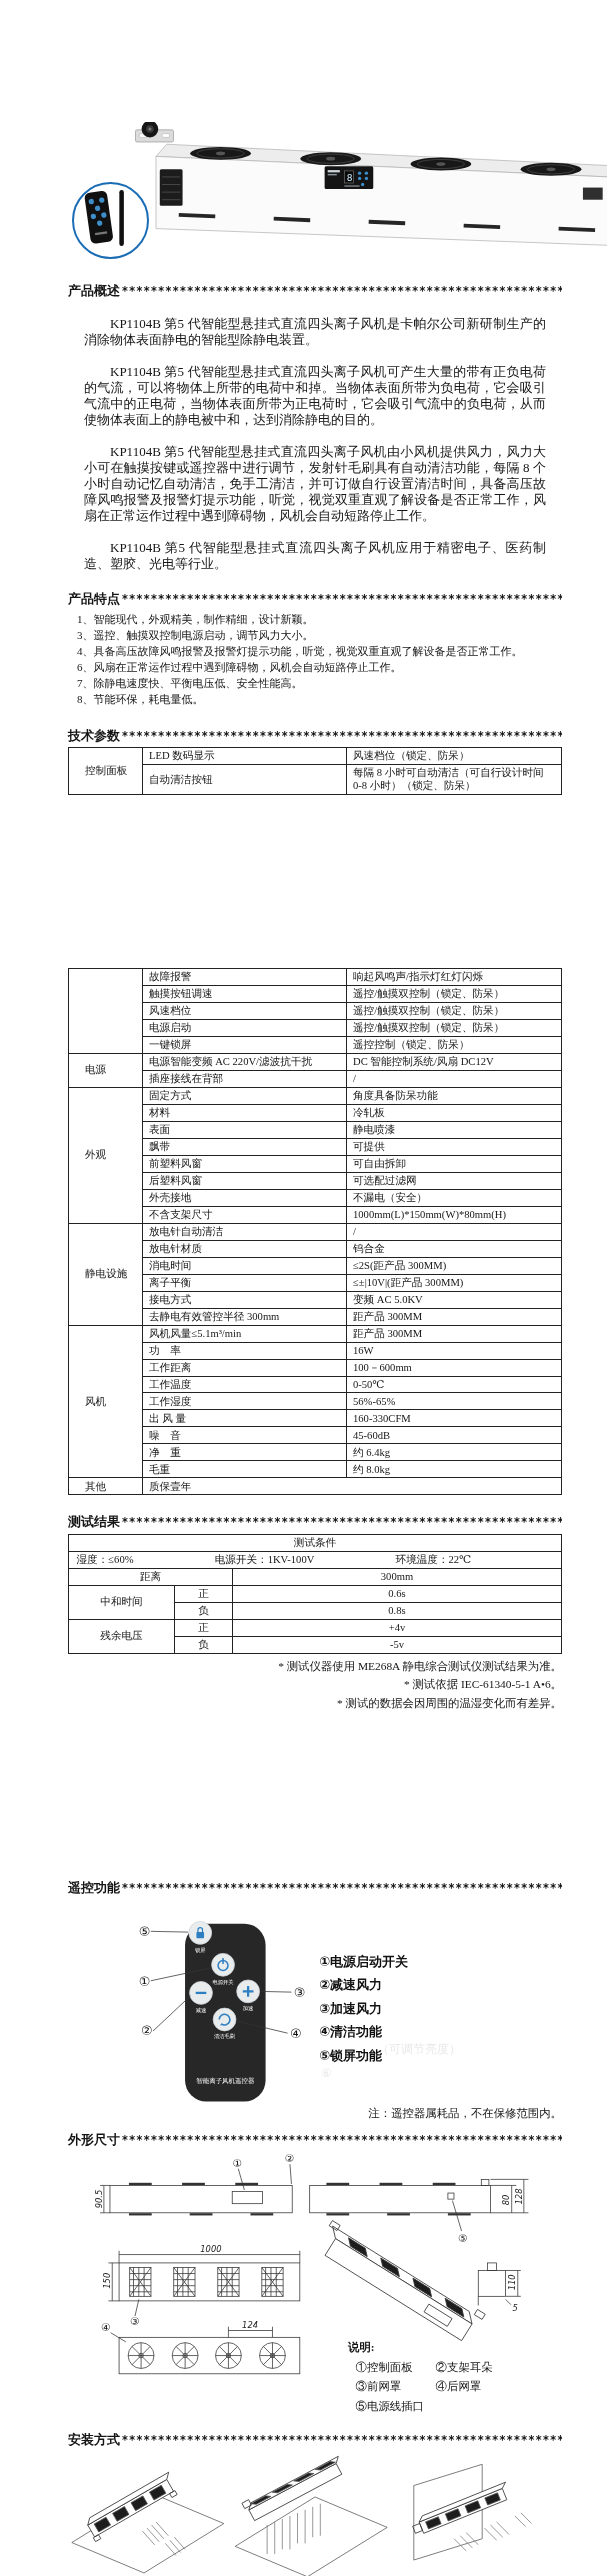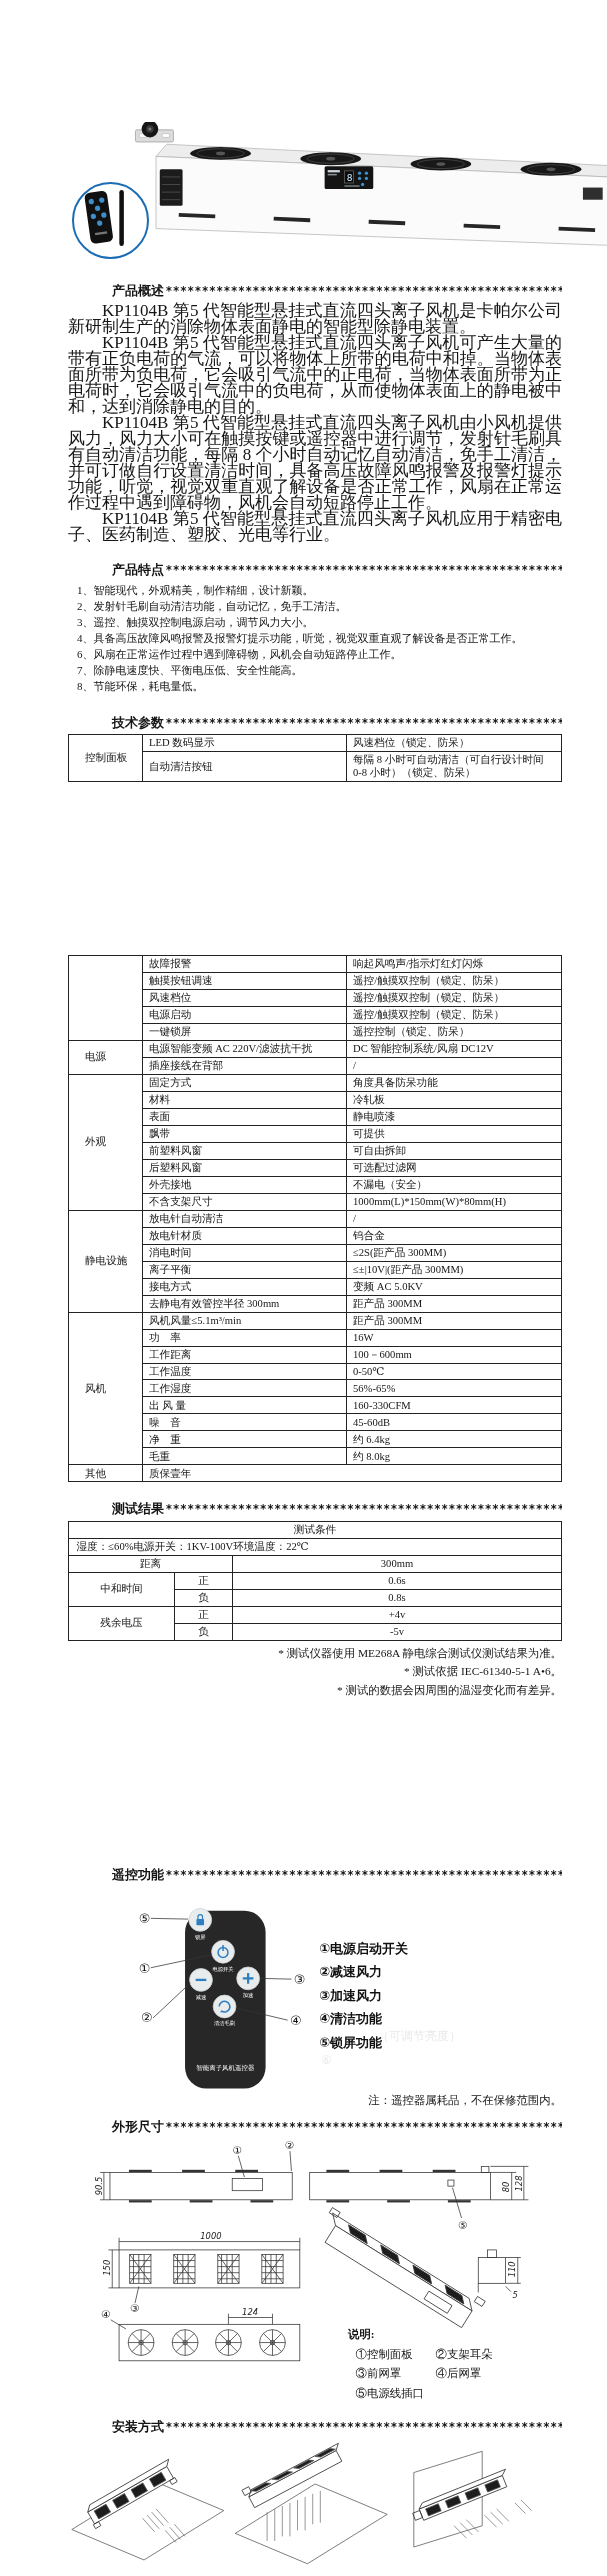--- a/index.html
+++ b/index.html
@@ -1,38 +1,38 @@
 <!DOCTYPE html>
 <html style="font-size:12px"><head>
 <meta charset="utf-8">
 <style>
   html,body{margin:0;padding:0;background:#fff;}
   .page{width:608px;min-height:2576px;margin:0 auto;background:#fff;overflow:hidden;
         color:#151515;font-family:"Liberation Serif","DejaVu Serif",serif;}
   .content{padding:0 46px 0 68px;}
   
   .sec-head{display:flex;align-items:baseline;gap:1.5px;
-            font-family:"Liberation Sans","DejaVu Sans",sans-serif;font-weight:bold;font-size:13px;margin-left:44px;}
+            font-family:"Liberation Sans","DejaVu Sans",sans-serif;font-weight:bold;font-size:13px;}
   .sec-head .t{white-space:nowrap;}
   .sec-head .stars{flex:1;overflow:hidden;white-space:nowrap;font-family:"DejaVu Sans Mono",monospace;
                    font-weight:bold;font-size:11.4px;letter-spacing:0.4px;}
   
   .hero{position:relative;height:277px;}
   .hero svg{position:absolute;}
   .remote-circle{position:absolute;left:72px;top:182px;width:73px;height:73px;border:2.3px solid #1a6db5;
                  border-radius:50%;background:#fff;}
   
-  .para{font-size:17px;line-height:16px;text-align:justify;text-indent:2em;margin:0;}
+  .para{font-size:13px;line-height:16px;text-align:justify;text-indent:2em;margin:16px;}
   .feat{font-size:11px;line-height:16px;padding-left:30px;text-indent:-21px;text-align:justify;}
   
   table{border-collapse:collapse;width:100%;font-size:10.6px;table-layout:fixed;}
   td{border:0.8px solid #222;padding:0.8px 6px;line-height:13.7px;height:14.4px;overflow:hidden;}
   .spec td.g{text-align:left;padding-left:16px;}
   .test td{text-align:center;}
-  .condrow{display:flex;justify-content:flex-start;padding-right:84px;padding-left:1.5px;}
+  .condrow{display:flex;justify-content:space-between;padding-right:84px;padding-left:1.5px;}
   .note{font-size:11.4px;line-height:16.7px;margin:1.5px 0;text-align:right;}
   
   .rc-fig{position:relative;height:207px;}
   .rc-fig svg{position:absolute;left:0;top:0;}
   .rc-legend{position:absolute;left:251px;top:53px;font-family:"Liberation Sans","DejaVu Sans",sans-serif;
              font-weight:600;font-size:13px;line-height:23.5px;color:#111;}
   .ghost{position:absolute;opacity:.12;color:#404040;font-size:12px;
          font-family:"Liberation Sans","DejaVu Sans",sans-serif;}
   
   .dim-fig{position:relative;height:262px;}
@@ -142,21 +142,20 @@
       <p class="para">KP1104B 第5 代智能型悬挂式直流四头离子风机应用于精密电子、医药制造、塑胶、光电等行业。</p>
     </div>
 
     
     <div class="sec-head" style="margin-top:18px">
       <span class="t">产品特点</span>
       <span class="stars">********************************************************************</span>
     </div>
     <div style="margin-top:3px">
       <div class="feat">1、智能现代，外观精美，制作精细，设计新颖。</div>
-      <div class="feat">2、发射针毛刷自动清洁功能，自动记忆，免手工清洁。</div>
       <div class="feat">3、遥控、触摸双控制电源启动，调节风力大小。</div>
       <div class="feat">4、具备高压故障风鸣报警及报警灯提示功能，听觉，视觉双重直观了解设备是否正常工作。</div>
       <div class="feat">6、风扇在正常运作过程中遇到障碍物，风机会自动短路停止工作。</div>
       <div class="feat">7、除静电速度快、平衡电压低、安全性能高。</div>
       <div class="feat">8、节能环保，耗电量低。</div>
     </div>
 
     
     <div class="sec-head" style="margin-top:20px">
       <span class="t">技术参数</span>

